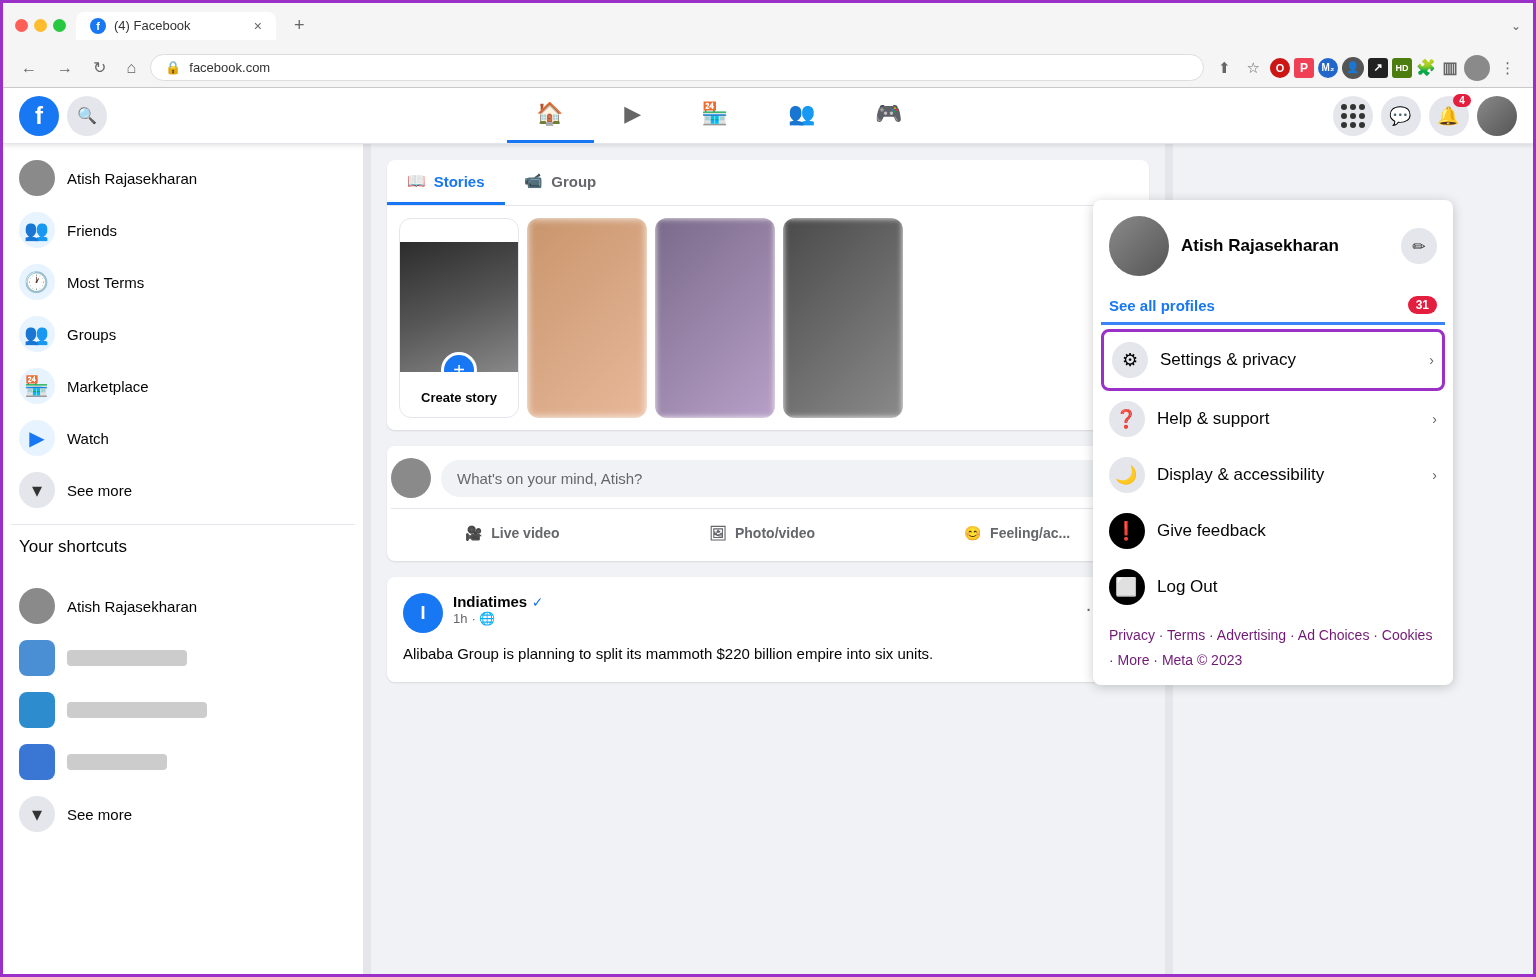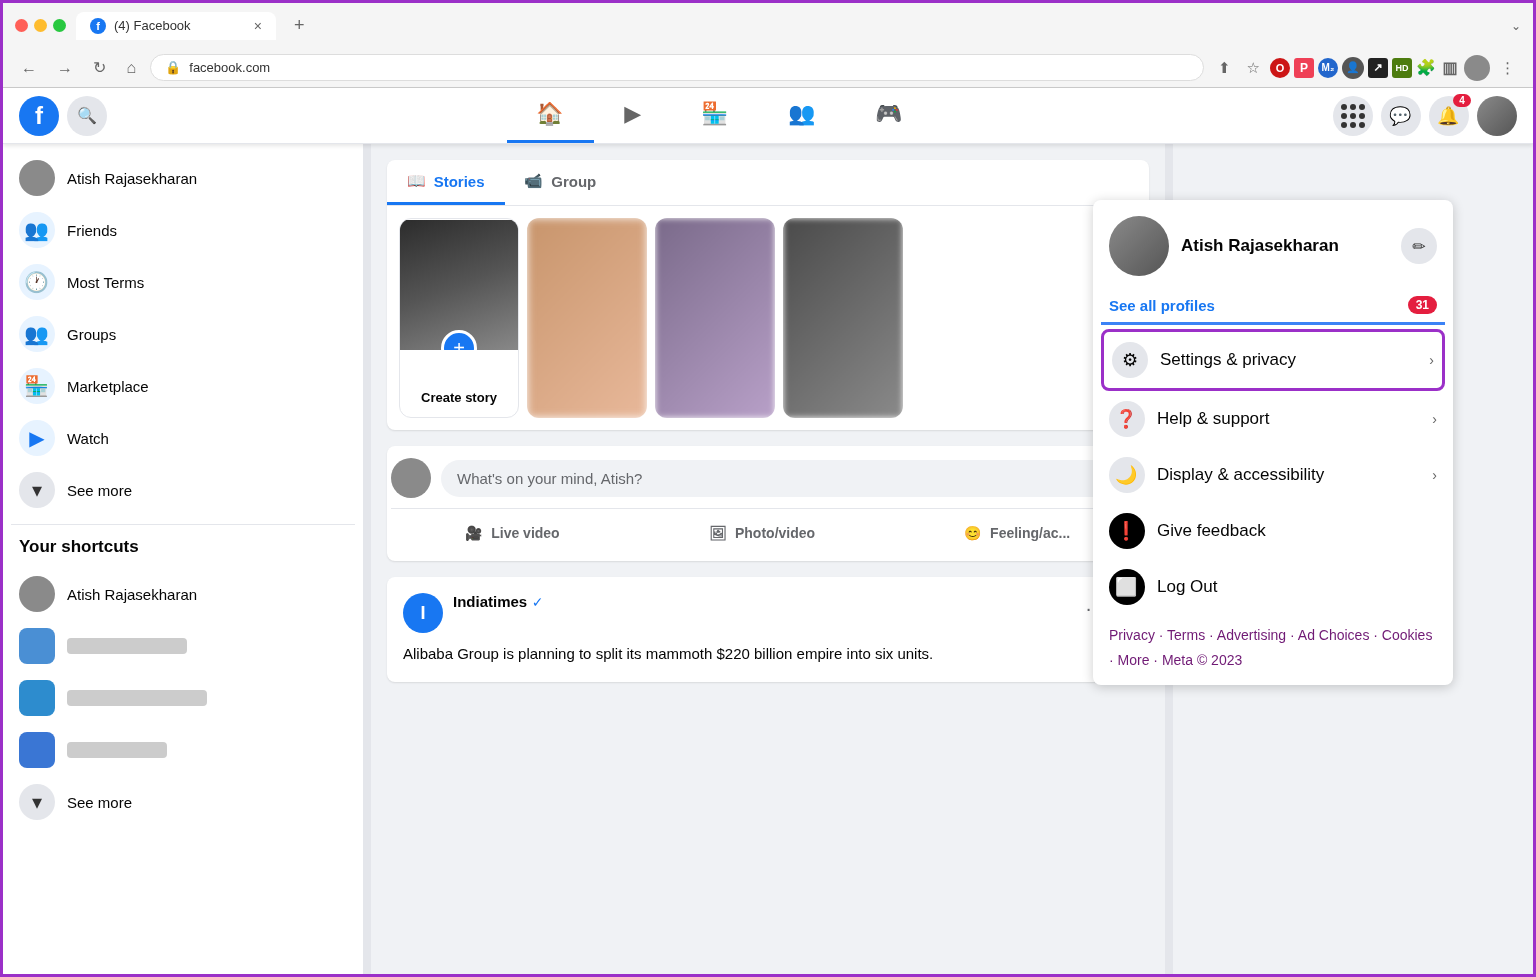--- a/index.html
+++ b/index.html
@@ -300,24 +300,24 @@
     .icon-watch { background: #e7f3ff; color: #1877f2; }
     .icon-more { background: #e4e6eb; color: #333; }
 
     .sidebar-divider {
       height: 1px;
       background: #e4e6eb;
       margin: 8px 0;
     }
     .sidebar-section-title {
       font-size: 17px;
-      font-weight: 700;
+      font-weight: 400;
       color: #050505;
       padding: 4px 8px;
-      margin-bottom: 7px;
+      margin-bottom: 19px;
     }
     .shortcut-avatar {
       width: 36px;
       height: 36px;
       border-radius: 50%;
       background: #8a8a8a;
       flex-shrink: 0;
     }
     .blurred-text {
       background: #ccc;
@@ -415,21 +415,21 @@
       color: white;
       font-size: 20px;
       border: 3px solid white;
       z-index: 2;
     }
     .story-create-label {
       font-size: 13px;
       font-weight: 600;
       color: #050505;
       text-align: center;
-      margin-top: 40px;
+      margin-top: 18px;
       padding: 0 8px;
     }
     .story-photo {
       width: 100%;
       height: 100%;
       background: linear-gradient(135deg, #c8956c, #e8b89a);
       filter: blur(3px);
     }
     .story-photo-2 {
       background: linear-gradient(135deg, #7a6a8a, #b8a0c8);
@@ -903,20 +903,25 @@
     </div>
 
     <div class="news-post">
       <div class="post-header">
         <div class="post-source-avatar">I</div>
         <div class="post-meta">
           <div>
             <span class="post-source-name">Indiatimes</span>
             <span class="verified-badge"> ✓</span>
           </div>
+          <div class="post-time">
+            <span>1h</span>
+            <span>·</span>
+            <span>🌐</span>
+          </div>
         </div>
         <div class="post-more-btn">···</div>
         <div class="post-close-btn">×</div>
       </div>
       <div class="post-content">Alibaba Group is planning to split its mammoth $220 billion empire into six units.</div>
     </div>
 
   </div>
 
   <div class="right-sidebar"></div>

